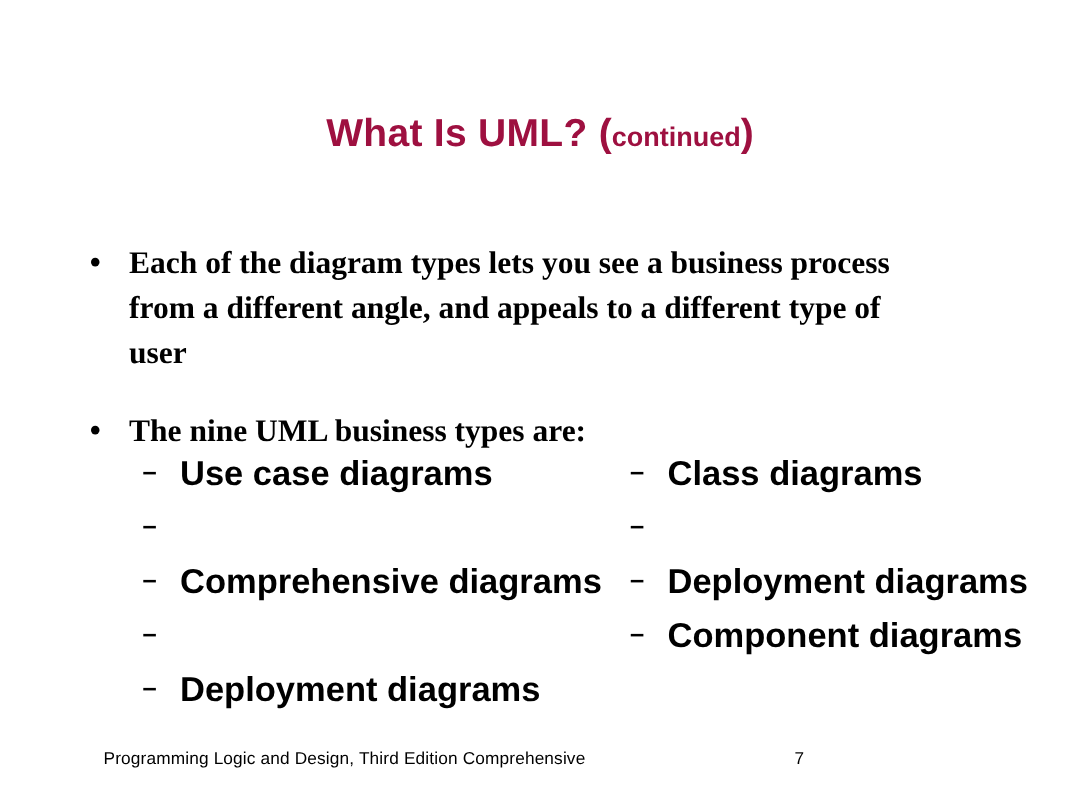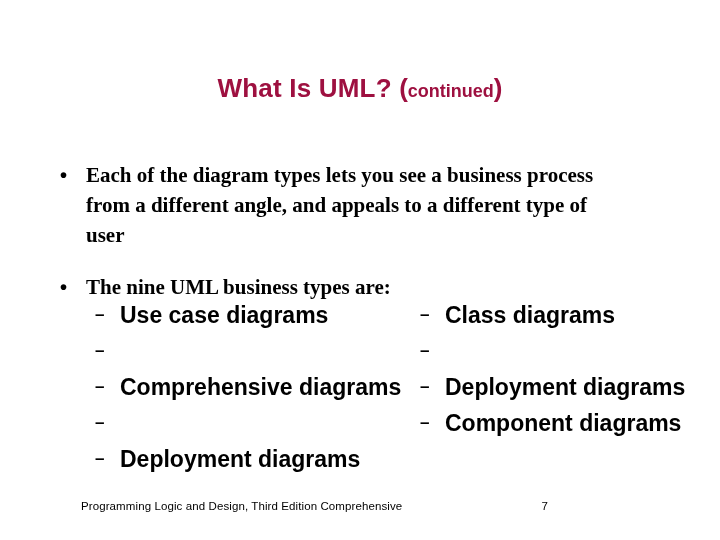--- a/index.html
+++ b/index.html
@@ -112,21 +112,21 @@
   .sub-text {
     font-size: 23px;
     font-weight: bold;
     color: #000000;
     line-height: 30px;
   }
 
   
   .footer {
     position: absolute;
-    left: 16px;
+    left: 4px;
     bottom: 26px;
     width: 592px;
     height: 16px;
   }
   .footer-text {
     position: absolute;
     left: 65px;
     top: 0;
     font-size: 11.5px;
     font-weight: normal;

